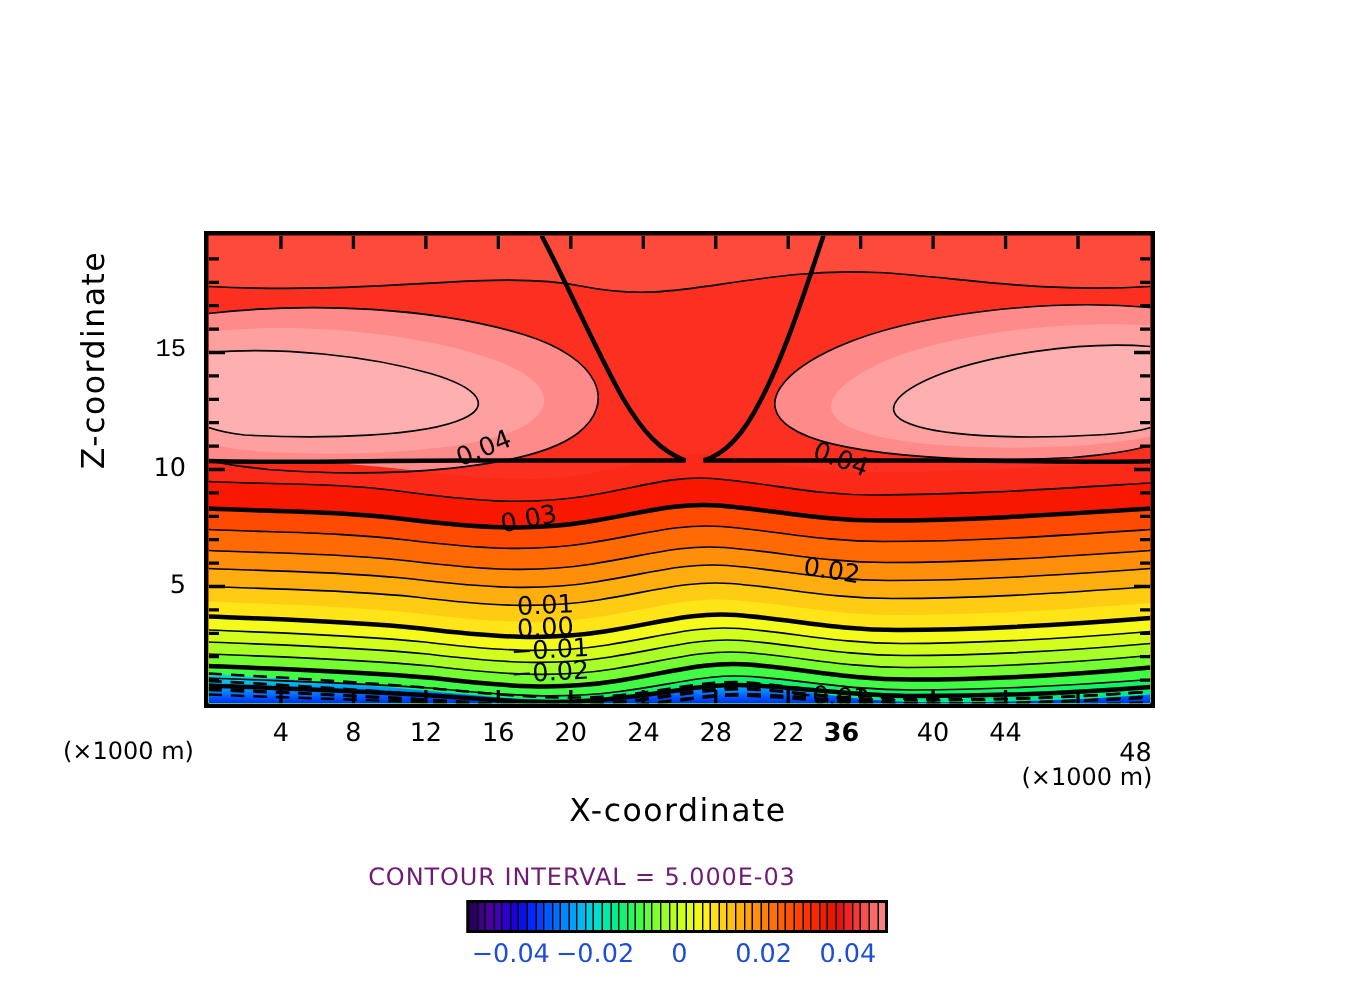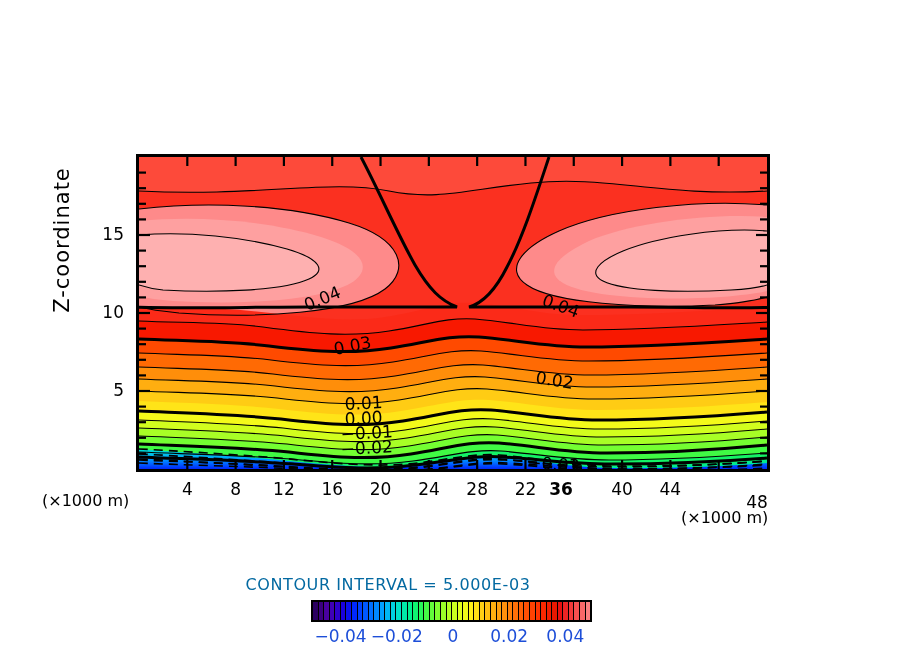--- a/index.html
+++ b/index.html
@@ -87,21 +87,21 @@
   #unit-right { left: 681px; top: 508px; }
   
   #cb-caption {
     position: absolute;
     left: 0;
     top: 575px;
     width: 776px;
     text-align: center;
     font-size: 16px;
     letter-spacing: 0.6px;
-    color: #0369a1;
+    color: #701a75;
   }
   #colorbar {
     position: absolute;
     left: 311px;
     top: 600px;
     width: 281px;
     height: 22px;
     border: 2px solid #000;
     box-sizing: border-box;
     display: flex;
@@ -372,23 +372,24 @@
       <div class="xnum" style="left: 505.462px; top: 479px;">22</div>
       <div class="xnum" style="left: 541px; top: 479px; font-weight: bold;">36</div>
       <div class="xnum" style="left: 602.077px; top: 479px;">40</div>
       <div class="xnum" style="left: 650.385px; top: 479px;">44</div>
       <div class="xnum" style="left: 737px; top: 479px; margin-top: 13px;">48</div>
     </div>
 
   <div id="ynums">
       <div class="ynum" style="left: 84px; top: 380px;">5</div>
       <div class="ynum" style="left: 84px; top: 302px;">10</div>
-      <div class="ynum" style="left: 84px; top: 224px;">15</div>
+      <div class="ynum" style="left: 84px; top: 224px; font-family: Liberation Mono, monospace;">15</div>
     </div>
 
+  <div id="xtitle">X-coordinate</div>
   <div id="ytitle">Z-coordinate</div>
 
   <div class="unit-note" id="unit-left">(×1000 m)</div>
   <div class="unit-note" id="unit-right">(×1000 m)</div>
 
   <div id="cb-caption">CONTOUR INTERVAL = 5.000E-03</div>
   <div id="colorbar">
       <div class="cell" style="background: rgb(43, 0, 96);"></div>
       <div class="cell" style="background: rgb(59, 0, 128);"></div>
       <div class="cell" style="background: rgb(74, 0, 160);"></div>

